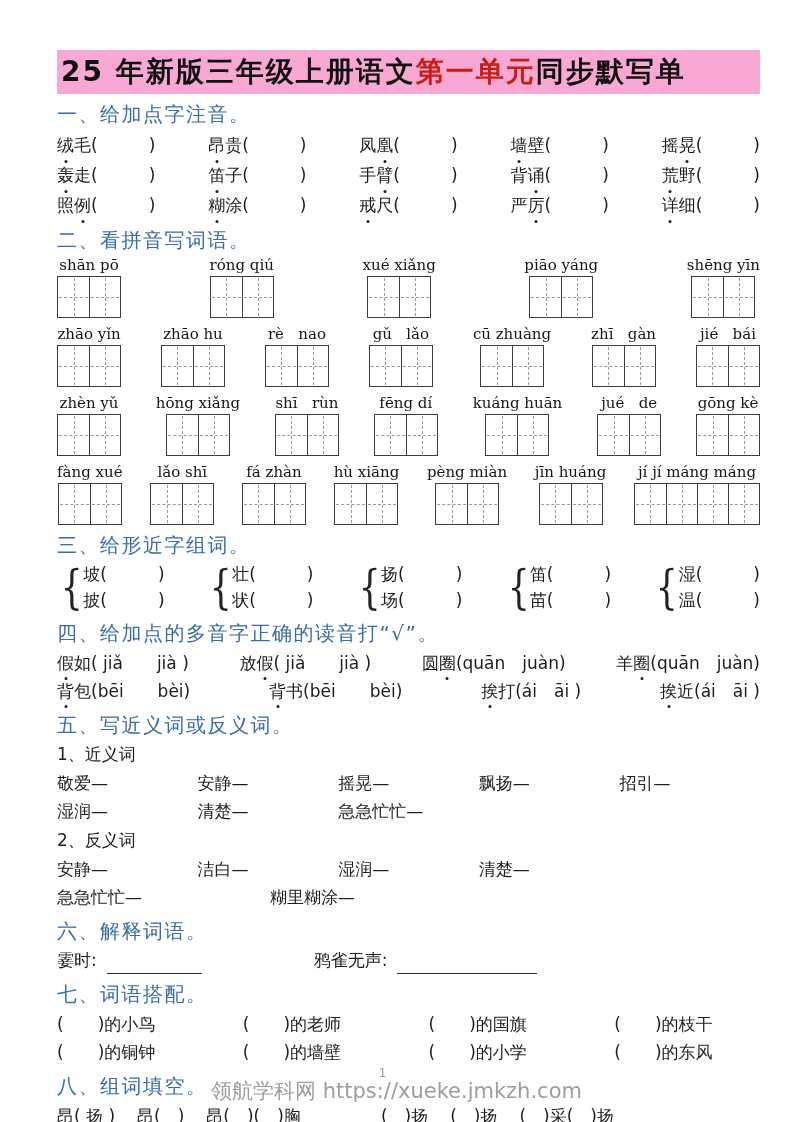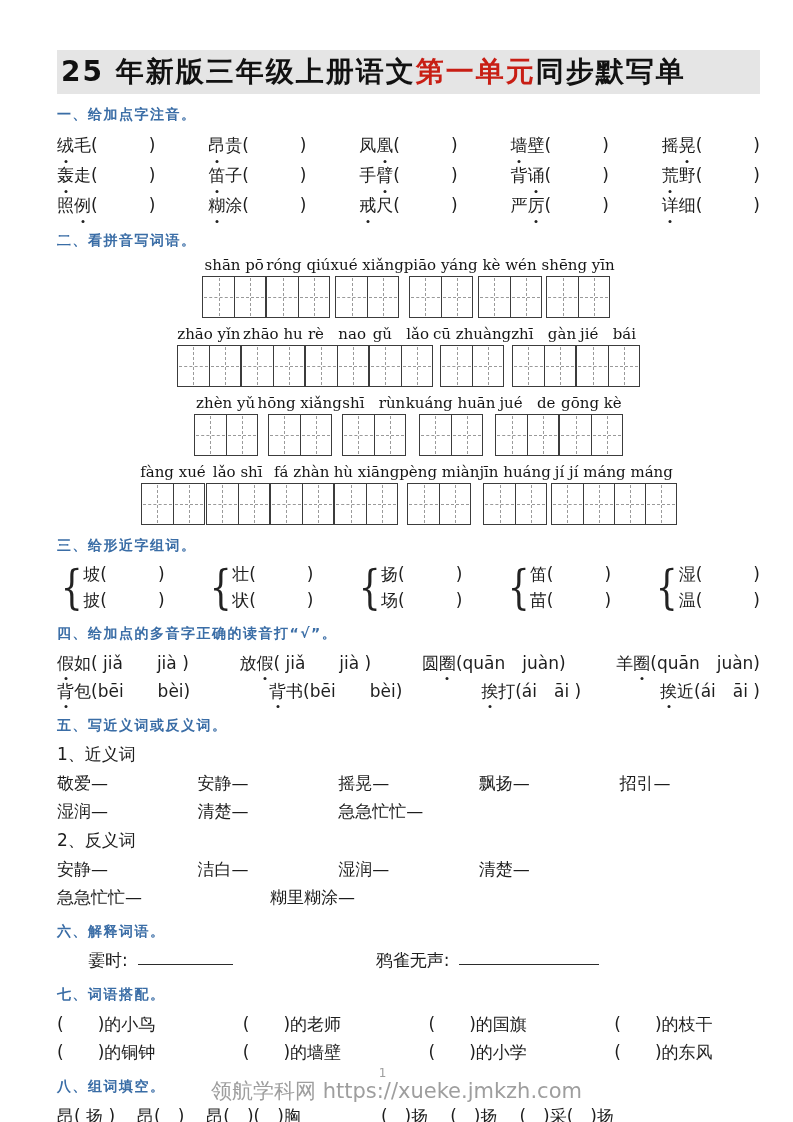--- a/index.html
+++ b/index.html
@@ -3,42 +3,42 @@
 <meta charset="utf-8">
 <style>
   html,body{margin:0;padding:0;background:#ffffff;}
   .page{
     width:793px;height:1122px;box-sizing:border-box;
     padding:0 33px 0 57px;position:relative;overflow:hidden;background:#fff;
     font-family:"DejaVu Sans",sans-serif;color:#1d1d1d;font-size:17px;
   }
   
   .banner{
-    margin-top:50px;background:#e5e5e5;color:#111;
+    margin-top:50px;background:#f9a8d4;color:#111;
     font-size:28px;font-weight:bold;letter-spacing:2px;
     padding:5px 2px 5px 4px;line-height:34px;white-space:nowrap;
   }
   .banner .red{color:#c81e14;}
   
   .sh{
-    color:#3a6da6;font-size:14px;font-weight:700;
+    color:#3a6da6;font-size:20px;font-weight:400;
     margin:9px 0 5px;letter-spacing:1.5px;line-height:22px;
   }
   
   .row-sb{display:flex;justify-content:space-between;line-height:30px;}
   #s4 .row-sb{line-height:28px;}
   .witem{white-space:pre;}
   .ch{display:inline-block;position:relative;}
   .dz::after{
     content:"";position:absolute;left:50%;bottom:-3px;width:3px;height:3px;
     border-radius:50%;background:#222;transform:translateX(-50%);
   }
   .tail{white-space:pre;}
   
-  .prow{display:flex;justify-content:center;margin:3px 0 7px;align-items:flex-end;}
+  .prow{display:flex;justify-content:space-between;margin:3px 0 7px;align-items:flex-end;}
   .pitem{display:flex;flex-direction:column;align-items:center;}
   .pinyin{font-family:"DejaVu Serif",serif;font-size:15px;line-height:18px;white-space:pre;margin-bottom:2px;color:#151515;}
   .grid{display:flex;border:1px solid #3c3c3c;background:#fff;}
   .cell{width:31px;height:40px;position:relative;border-left:1px solid #3c3c3c;box-sizing:border-box;}
   .cell:first-child{border-left:none;}
   .cell::before{content:"";position:absolute;left:1px;right:1px;top:50%;border-top:1px dashed #9a9a9a;}
   .cell::after{content:"";position:absolute;top:1px;bottom:1px;left:50%;border-left:1px dashed #9a9a9a;}
   
   #s3row{display:flex;justify-content:space-between;margin:2px 0 2px;}
   .bgroup{display:flex;align-items:center;}
@@ -47,21 +47,21 @@
     transform:scaleX(0.75);margin-right:-3px;color:#222;
   }
   .bline{line-height:26px;white-space:pre;}
   
   .g5{display:grid;grid-template-columns:repeat(5,1fr);line-height:28px;}
   .g4{display:grid;grid-template-columns:repeat(4,1fr);line-height:28px;gap:40px;}
   .rowgap{display:flex;gap:128px;line-height:28px;}
   .subh{line-height:26px;margin:2px 0;}
   
   #s6{display:flex;line-height:27px;margin:3px 0 2px;}
-  .s6item{display:flex;margin-left:31px;}
+  .s6item{display:flex;align-items:flex-end;}
   .uline{display:inline-block;border-bottom:1px solid #2b2b2b;height:17px;margin-left:10px;}
   .u0{width:95px;margin-right:112px;}
   .u1{width:140px;}
   
   .s8row{display:flex;gap:22px;line-height:28px;}
   .s8row span{white-space:pre;}
   .s8row span:nth-child(4){margin-left:58px;}
   
   .pfooter{position:absolute;left:0;right:0;bottom:20px;text-align:center;color:#9e9e9e;}
   .pagenum{font-size:12px;line-height:13px;transform:translateX(-14px);}
@@ -124,27 +124,20 @@
           </div>
         </div>
         <div class="pitem">
           <div class="pinyin">piāo yáng</div>
           <div class="grid">
             <div class="cell"></div>
             <div class="cell"></div>
           </div>
         </div>
         <div class="pitem">
-          <div class="pinyin">kè wén</div>
-          <div class="grid">
-            <div class="cell"></div>
-            <div class="cell"></div>
-          </div>
-        </div>
-        <div class="pitem">
           <div class="pinyin">shēng yīn</div>
           <div class="grid">
             <div class="cell"></div>
             <div class="cell"></div>
           </div>
         </div>
       </div>
       <div class="prow">
         <div class="pitem">
           <div class="pinyin">zhāo yǐn</div>
@@ -206,20 +199,27 @@
         </div>
         <div class="pitem">
           <div class="pinyin">hōng xiǎng</div>
           <div class="grid">
             <div class="cell"></div>
             <div class="cell"></div>
           </div>
         </div>
         <div class="pitem">
           <div class="pinyin">shī   rùn</div>
+          <div class="grid">
+            <div class="cell"></div>
+            <div class="cell"></div>
+          </div>
+        </div>
+        <div class="pitem">
+          <div class="pinyin">fēng dí</div>
           <div class="grid">
             <div class="cell"></div>
             <div class="cell"></div>
           </div>
         </div>
         <div class="pitem">
           <div class="pinyin">kuáng huān</div>
           <div class="grid">
             <div class="cell"></div>
             <div class="cell"></div>

